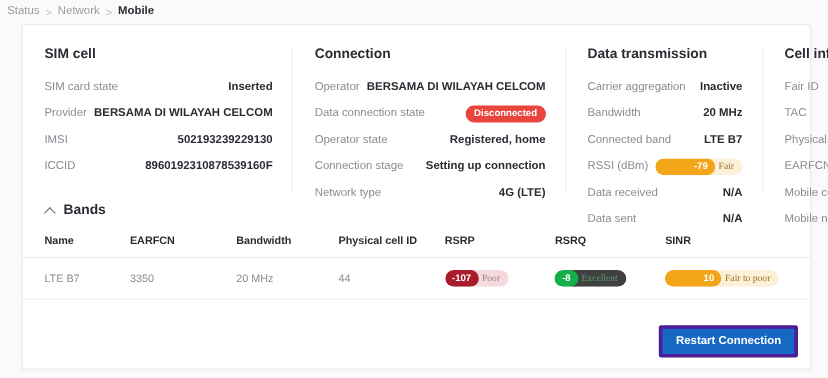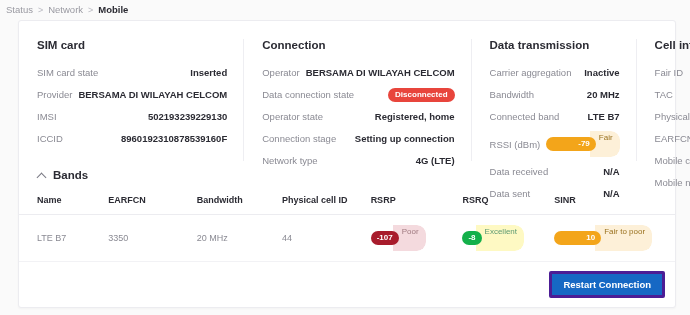--- a/index.html
+++ b/index.html
@@ -96,32 +96,33 @@
     border-radius: 9px;
     font-size: 8px;
     font-weight: bold;
     color: #ffffff;
     line-height: 1.25;
     position: relative;
     z-index: 2;
   }
   .metric-lbl {
     display: inline-block;
-    padding: 2px 7px 14px 9px;
+    padding: 2px 7px 2px 9px;
     margin-left: -6px;
     border-radius: 0 9px 9px 0;
     font-size: 8px;
     line-height: 1.25;
+    font-family: Liberation Serif, serif;
   }
   .m-orange .metric-val { background: #f3a51a; padding-left: 32px; }
   .m-orange .metric-lbl { background: #fdf0d8; color: #9a7220; }
   .m-red .metric-val { background: #a81c2c; }
   .m-red .metric-lbl { background: #f4dade; color: #a07a80; }
   .m-green .metric-val { background: #13b04a; }
-  .m-green .metric-lbl { background: #fef9c3; color: #5d9a72; }
+  .m-green .metric-lbl { background: #404040; color: #5d9a72; }
 
   
   .bands-header {
     display: flex;
     align-items: center;
     gap: 7px;
     padding: 8px 18px 10px 18px;
   }
   .chev {
     width: 9px; height: 9px;
@@ -198,21 +199,21 @@
   <span>Network</span>
   <span class="bc-sep">&gt;</span>
   <span class="bc-current">Mobile</span>
 </div>
 
 <div class="card">
 
   <div class="panels">
 
     <div class="panel">
-      <div class="panel-title">SIM card</div>
+      <div class="panel-title">SIM cell</div>
       <div class="row">
         <span class="row-label">SIM card state</span>
         <span class="row-value">Inserted</span>
       </div>
       <div class="row">
         <span class="row-label">Provider</span>
         <span class="row-value">BERSAMA DI WILAYAH CELCOM</span>
       </div>
       <div class="row">
         <span class="row-label">IMSI</span>

